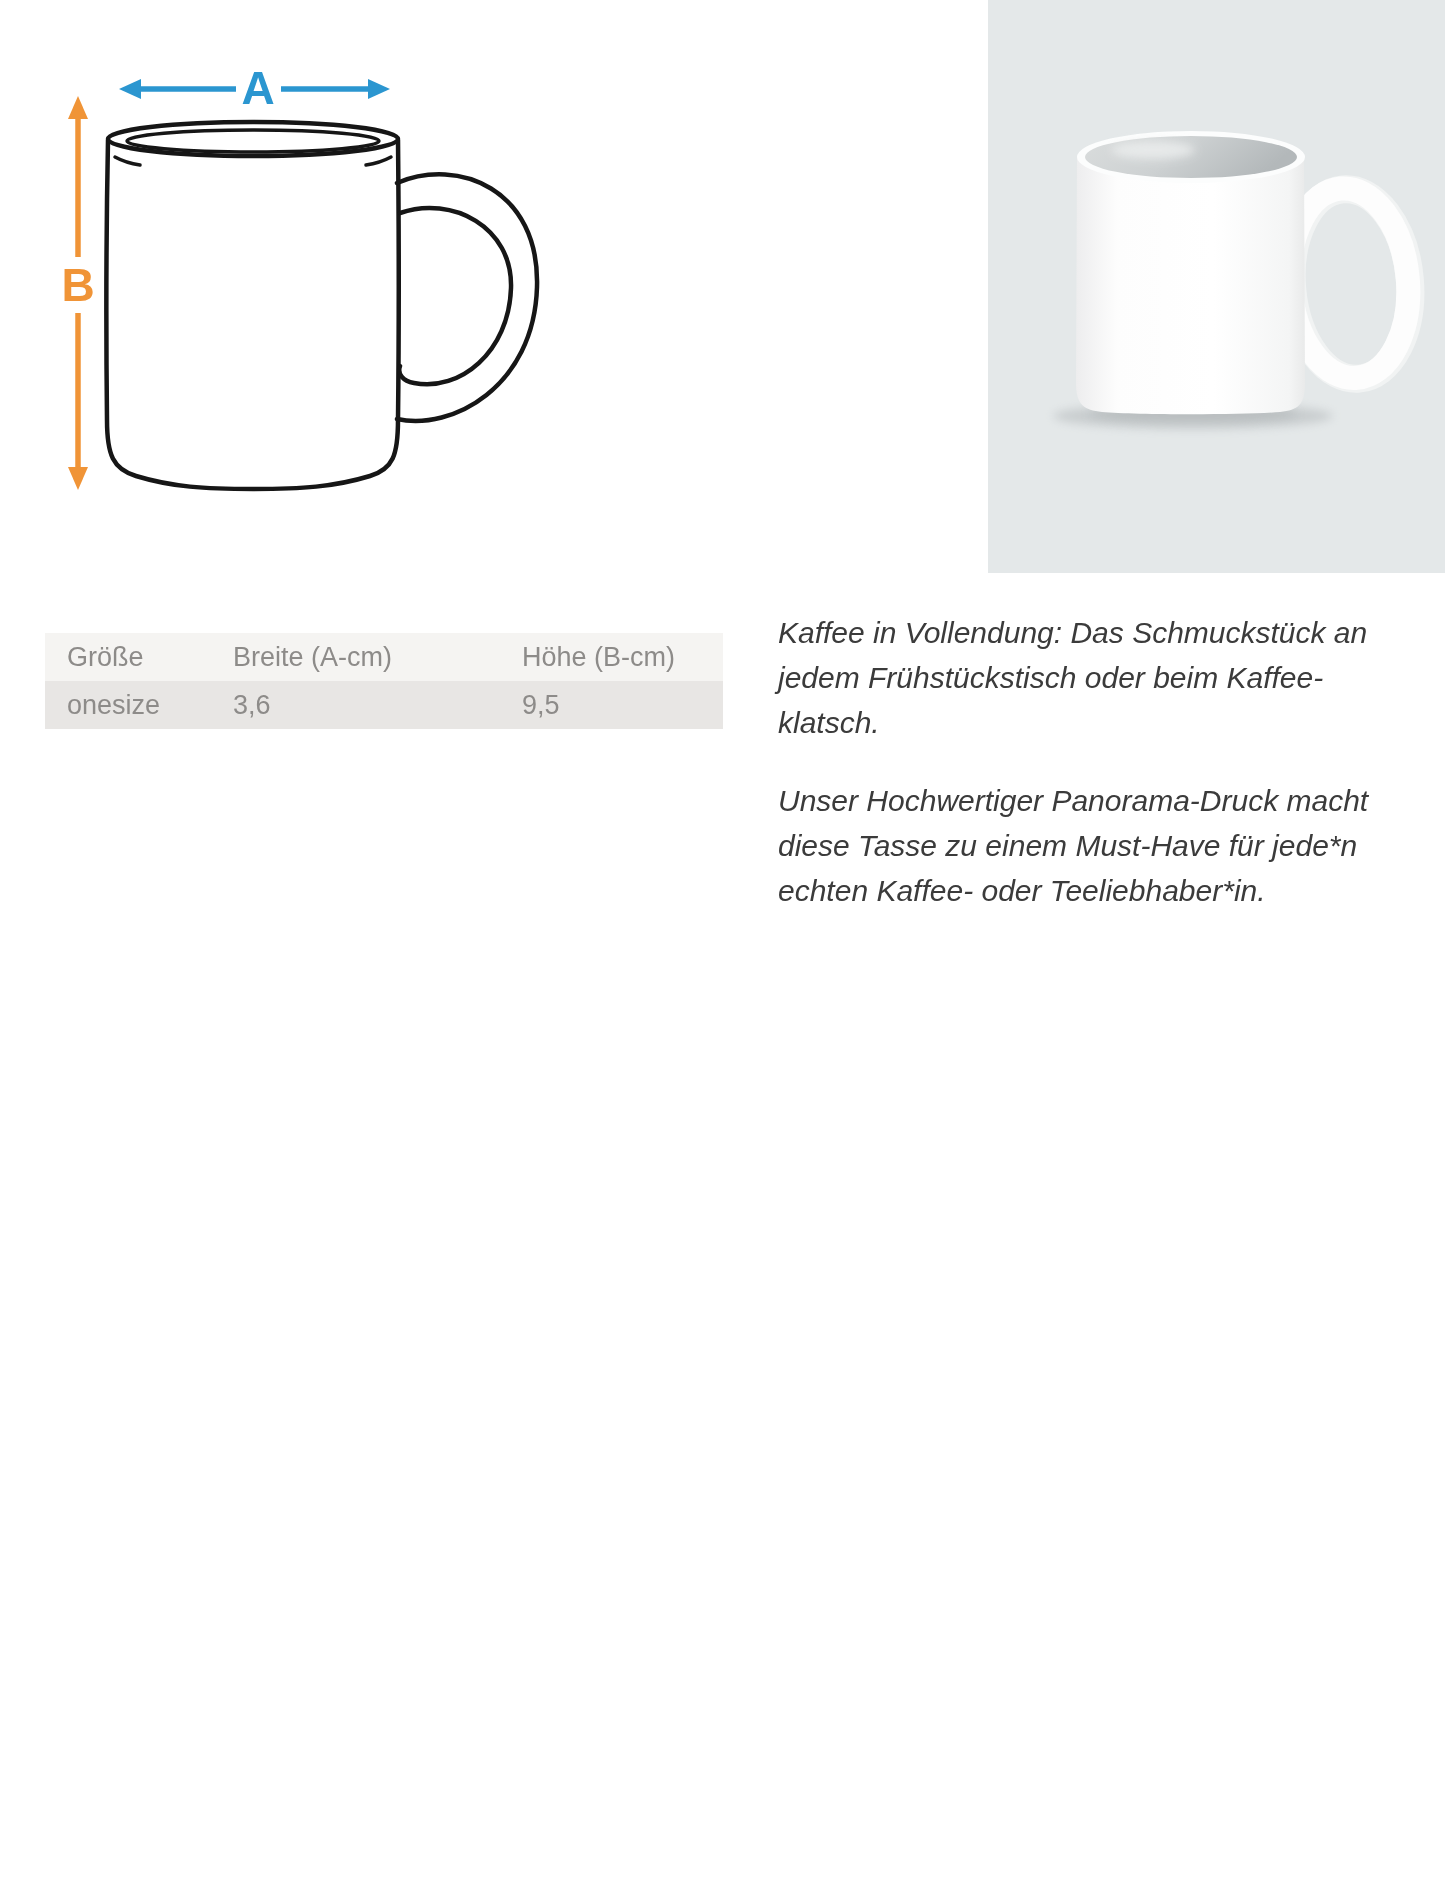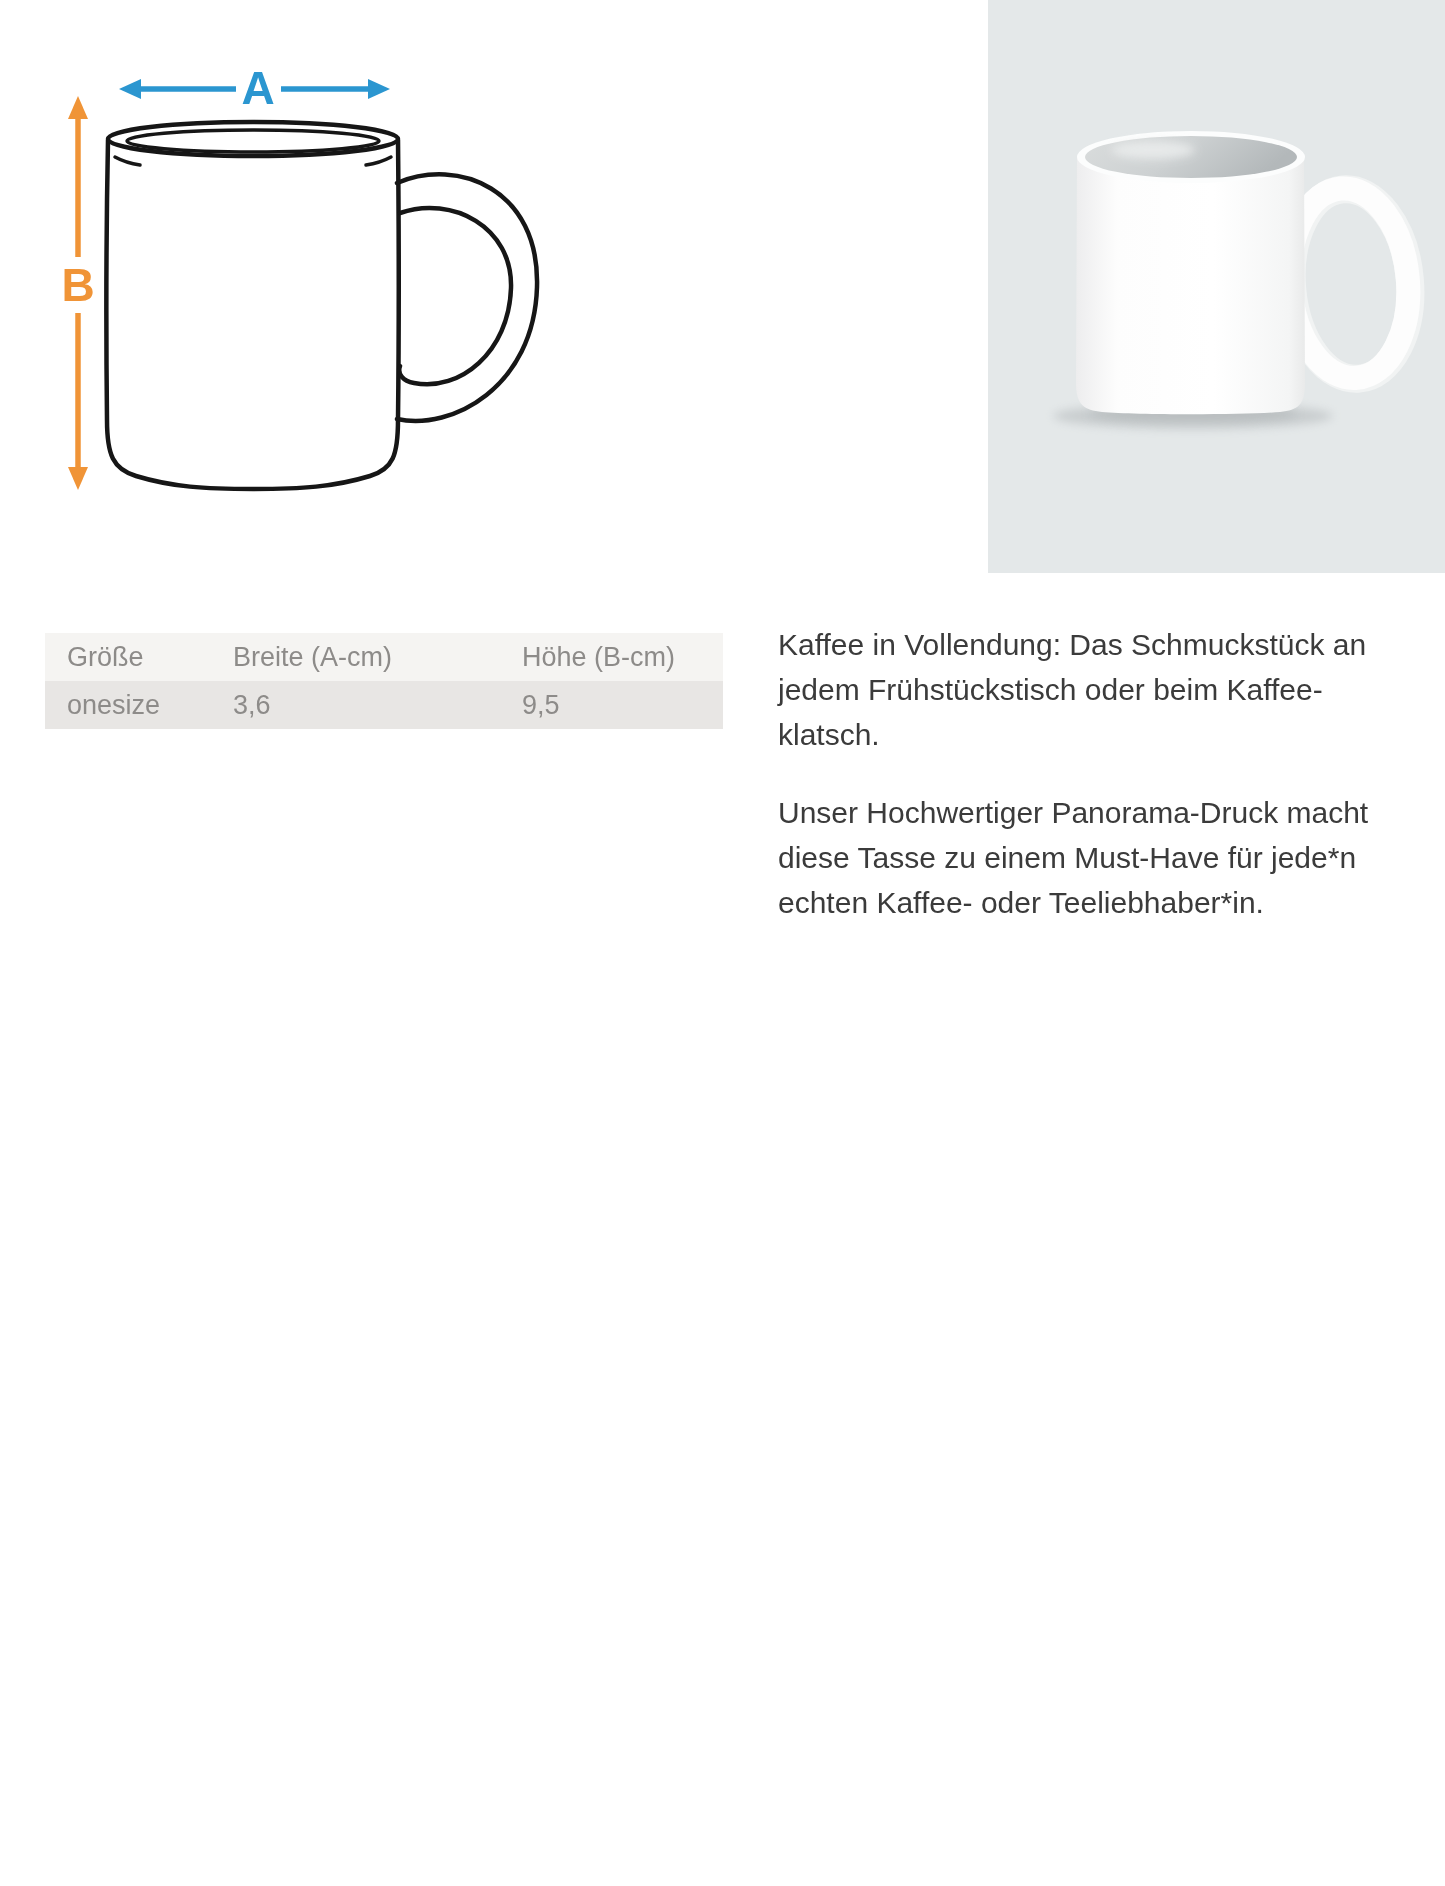--- a/index.html
+++ b/index.html
@@ -51,22 +51,23 @@
   
   .description{
     position:absolute;
     left:778px; top:610px;
     width:660px;
     font-size:30px;
     line-height:45px;
     color:#3b3b3b;
   }
   .description p{
-    margin:12px 0 33px 0;
+    margin:0 0 33px 0;
     white-space:pre-line;
+    font-style:italic;
   }
   .spec-list{margin:0;padding:0;}
   .spec-item{white-space:nowrap;}
 </style>
 </head>
 <body>
 
 <div class="page">
 
   <div class="diagram">

